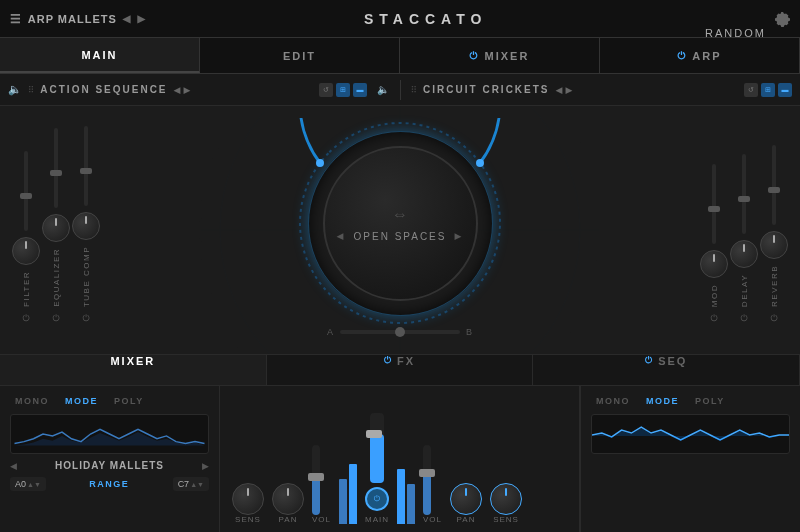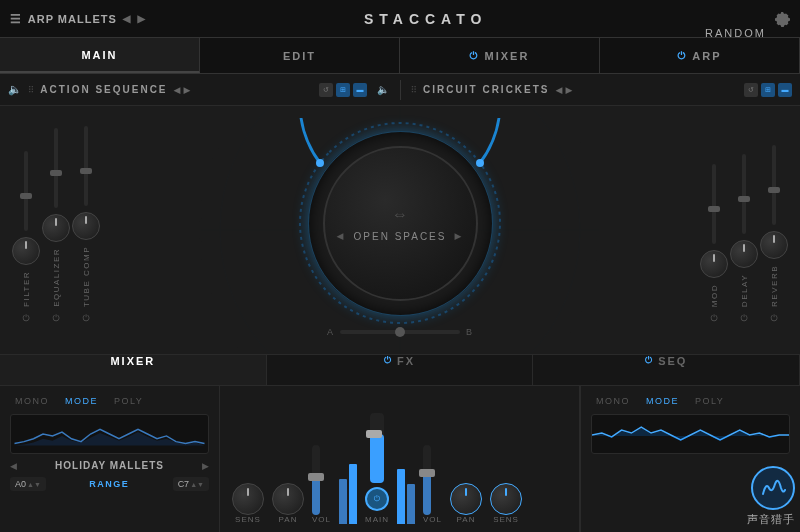--- a/index.html
+++ b/index.html
@@ -371,21 +371,21 @@
       flex-direction: column;
       gap: 6px;
     }
     .mode-row {
       display: flex;
       align-items: center;
       gap: 6px;
     }
     .mode-btn {
       font-size: 9px;
-      font-weight: normal;
+      font-weight: bold;
       letter-spacing: 1.5px;
       color: #555;
       cursor: pointer;
       padding: 2px 5px;
     }
     .mode-btn.active {
       color: #4af;
     }
     .waveform-display {
       height: 40px;
@@ -845,23 +845,15 @@
       <span class="mode-btn active">MODE</span>
       <span class="mode-btn">POLY</span>
     </div>
     <div class="waveform-right">
       <svg width="100%" height="40" viewBox="0 0 200 40">
         <polyline points="0,20 10,18 20,22 30,15 40,18 50,12 60,18 70,15 80,20 90,25 100,20 110,15 120,20 130,25 140,20 150,15 160,20 170,18 180,22 190,20 200,20" fill="none" stroke="#4af" stroke-width="1.5"></polyline>
         <polyline points="0,21 10,19 20,23 30,16 40,19 50,13 60,19 70,16 80,21 90,26 100,21 110,16 120,21 130,26 140,21 150,16 160,21 170,19 180,23 190,21 200,21" fill="rgba(0,128,255,0.2)" stroke="none"></polyline>
       </svg>
     </div>
 
-    <div style="position:absolute; bottom:5px; right:5px; display:flex; flex-direction:column; align-items:flex-end; gap:2px; z-index:10;">
-      <div style="width:44px; height:44px; border-radius:50%; border:2px solid #4af; display:flex; align-items:center; justify-content:center; background:rgba(0,80,160,0.3);">
-        <svg width="28" height="28" viewBox="0 0 28 28">
-          <path d="M4,20 Q7,8 10,14 Q13,20 16,10 Q19,2 22,14 Q24,20 26,16" fill="none" stroke="#4af" stroke-width="2" stroke-linecap="round"></path>
-        </svg>
-      </div>
-      <span style="font-size:11px; color:#aaa; letter-spacing:1px;">声音猎手</span>
-    </div>
   </div>
 
 </div>
 
 </body></html>

